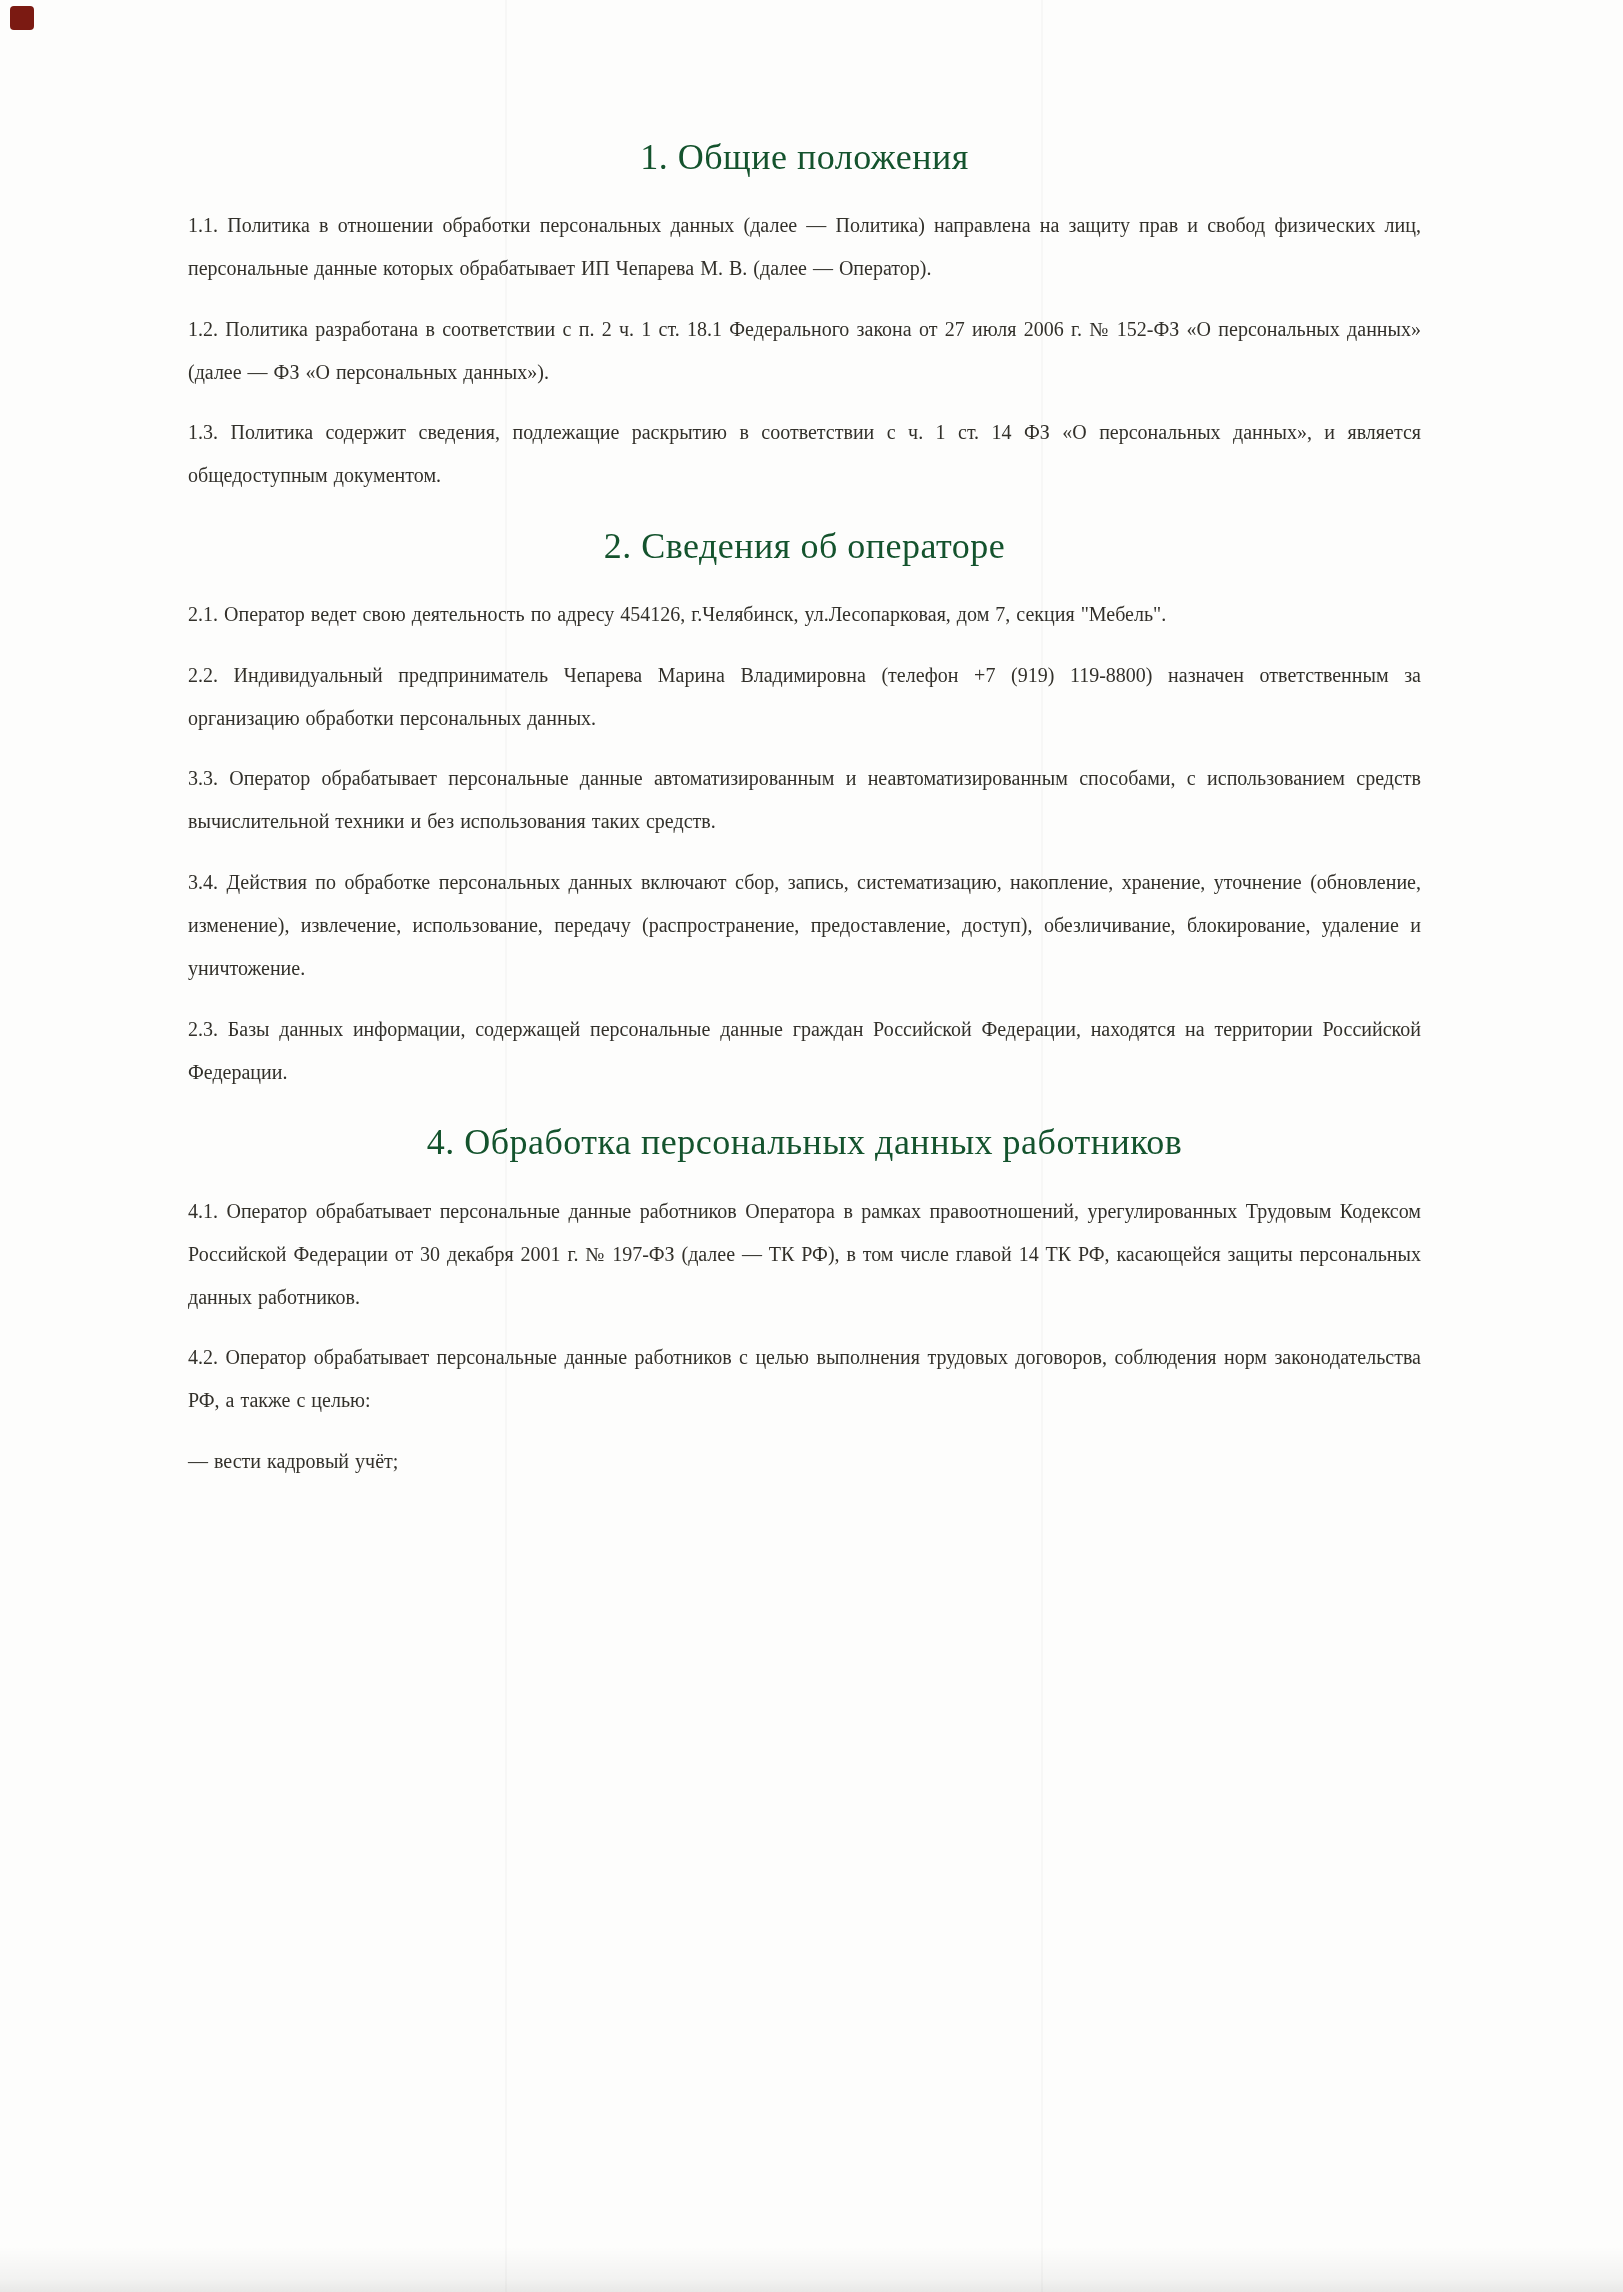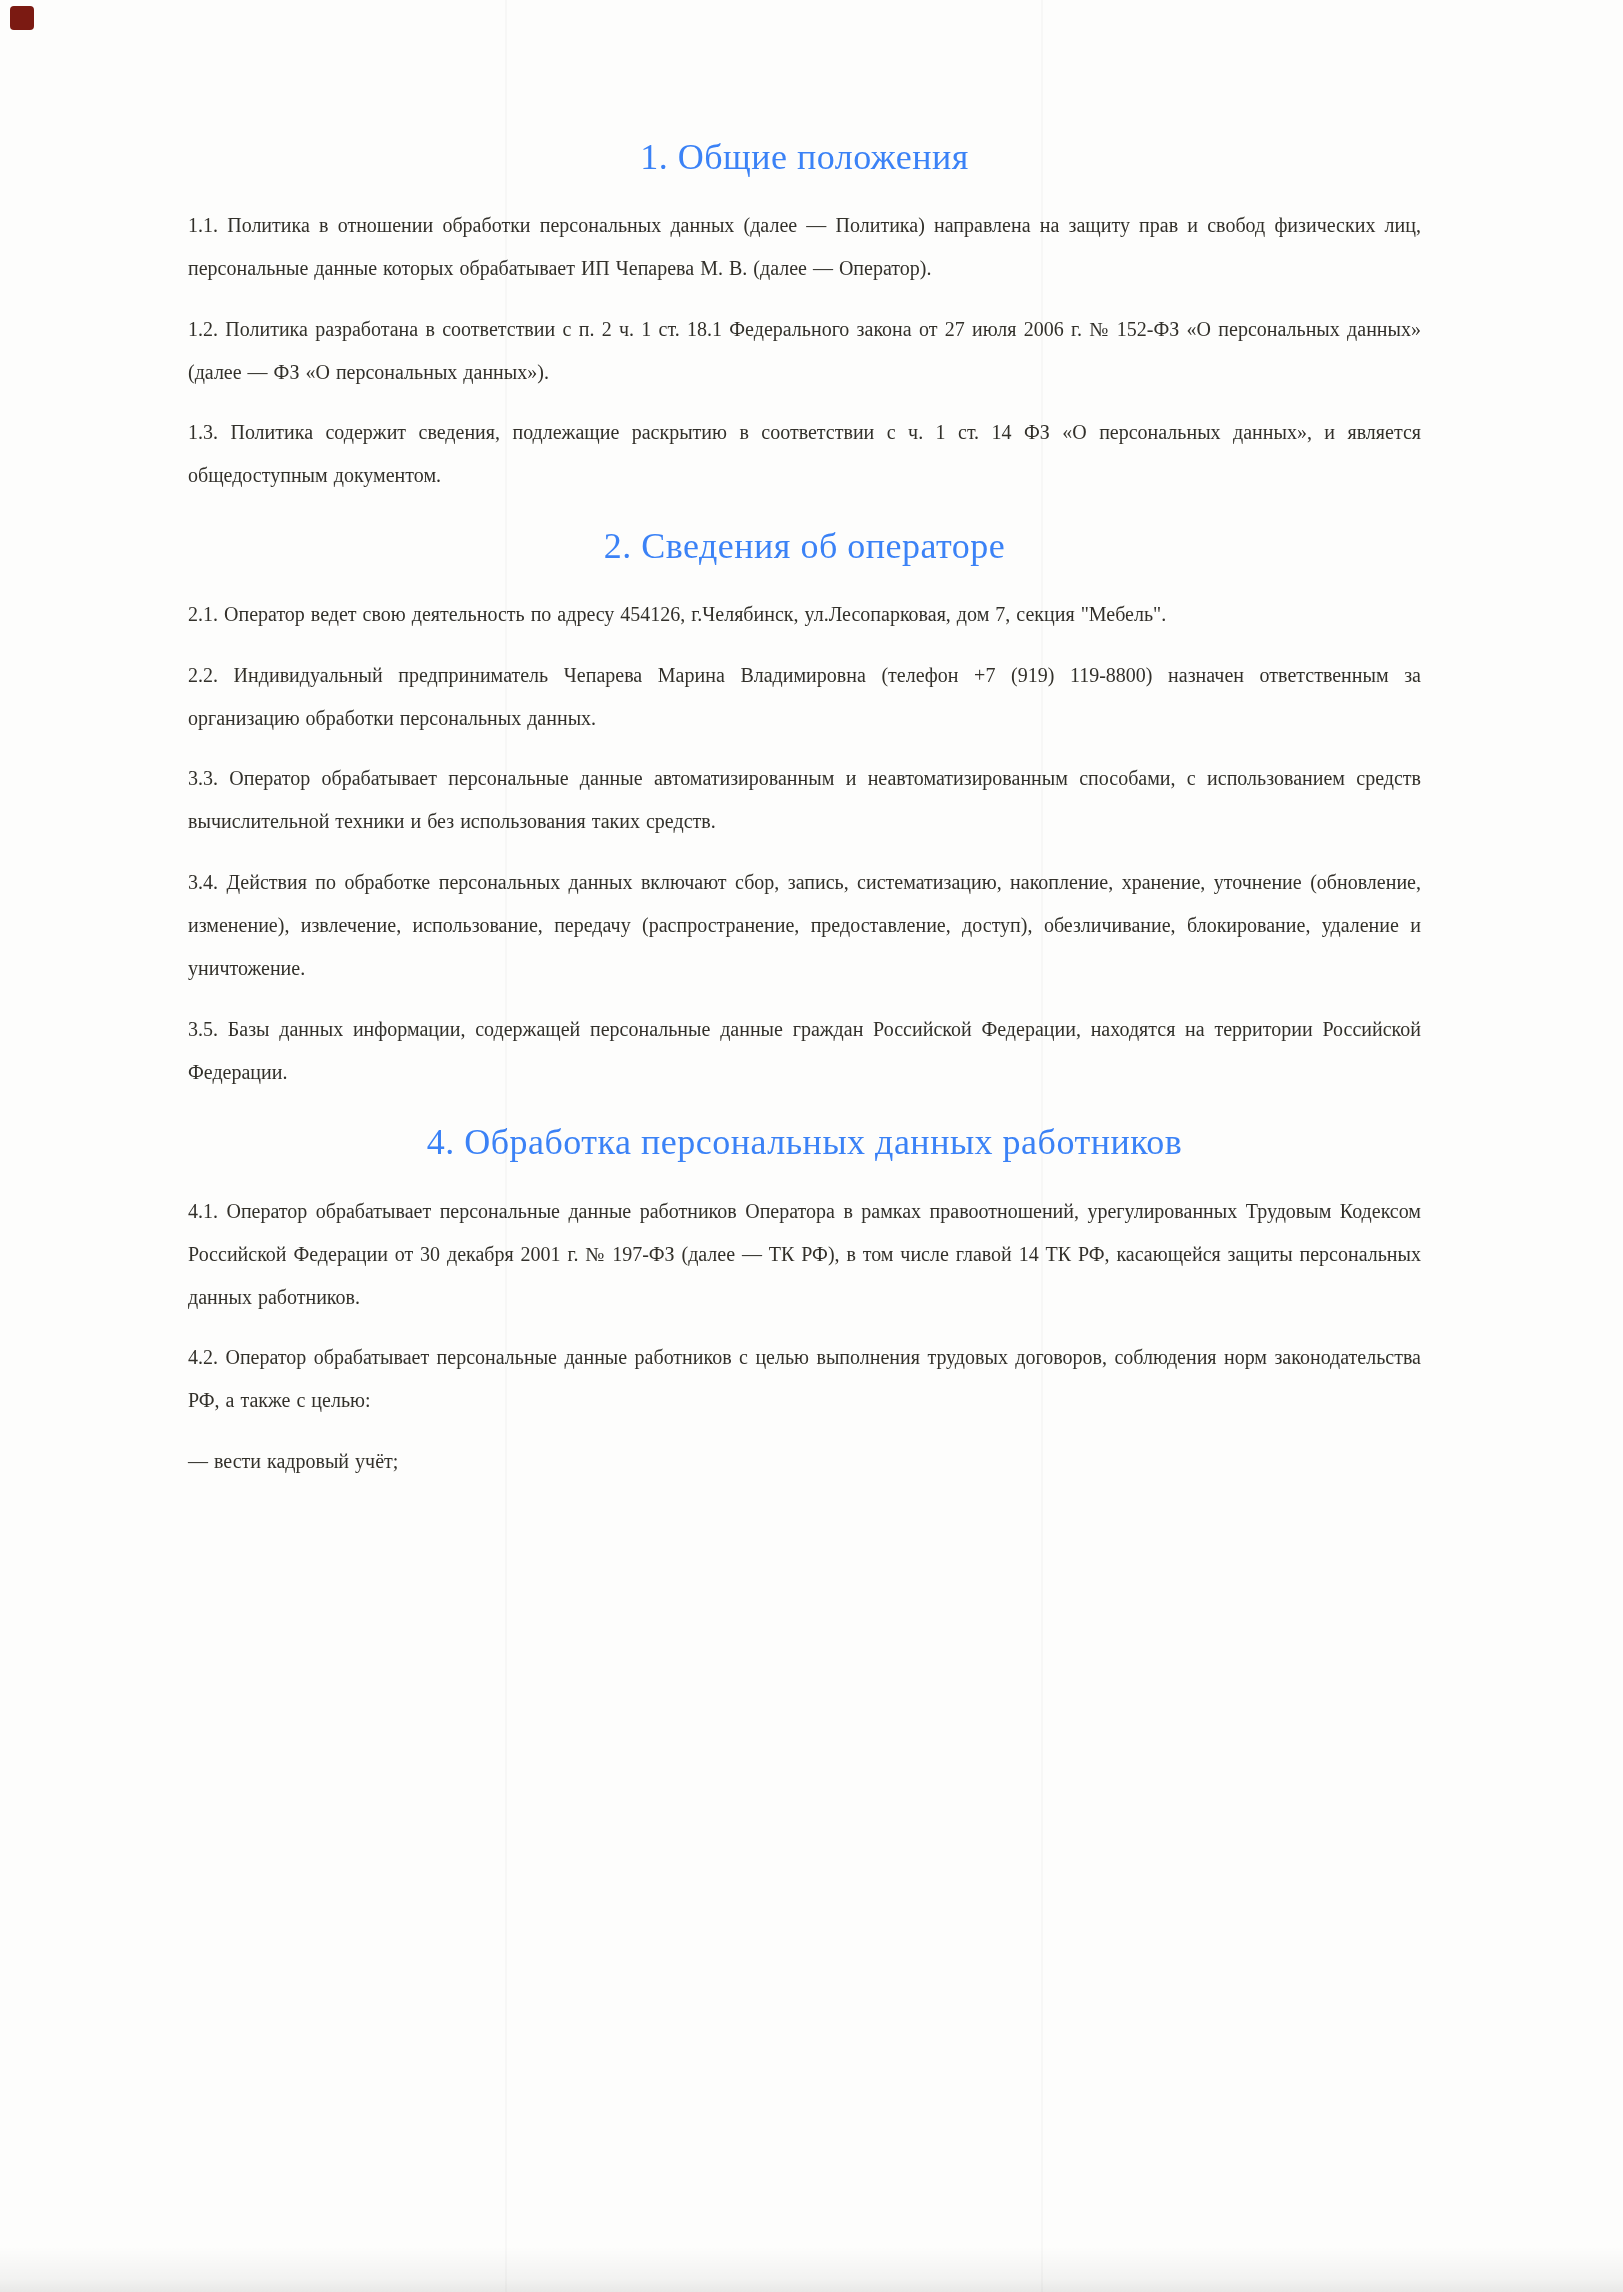--- a/index.html
+++ b/index.html
@@ -41,21 +41,21 @@
     left: 9.8px; top: 5.9px;
     width: 24.5px; height: 24.5px;
     border-radius: 3.9px;
     background: #7b1a12;
   }
   .section-heading {
     font-size: 36px;
     font-weight: 400;
     line-height: 47px;
     text-align: center;
-    color: #3b82f6;
+    color: #14532d;
     margin: 25.5px 0 23.5px 0;
     letter-spacing: 0.5px;
   }
   .section:first-of-type .section-heading { margin-top: 0; }
   .para {
     font-size: 20px;
     line-height: 43px;
     text-align: justify;
     text-justify: inter-word;
     margin: 0 0 17.6px 0;
@@ -80,21 +80,21 @@
 
   <div class="section">
     <h2 class="section-heading">2. Сведения об операторе</h2>
     <p class="para">2.1. Оператор ведет свою деятельность по адресу 454126, г.Челябинск, ул.Лесопарковая, дом 7, секция "Мебель".</p>
     <p class="para">2.2. Индивидуальный предприниматель Чепарева Марина Владимировна (телефон +7 (919) 119-8800) назначен ответственным за организацию обработки персональных данных.</p>
   </div>
 
   <div class="section">
     <p class="para">3.3. Оператор обрабатывает персональные данные автоматизированным и неавтоматизированным способами, с использованием средств вычислительной техники и без использования таких средств.</p>
     <p class="para">3.4. Действия по обработке персональных данных включают сбор, запись, систематизацию, накопление, хранение, уточнение (обновление, изменение), извлечение, использование, передачу (распространение, предоставление, доступ), обезличивание, блокирование, удаление и уничтожение.</p>
-    <p class="para">3.5. Базы данных информации, содержащей персональные данные граждан Российской Федерации, находятся на территории Российской Федерации.</p>
+    <p class="para">2.3. Базы данных информации, содержащей персональные данные граждан Российской Федерации, находятся на территории Российской Федерации.</p>
   </div>
 
   <div class="section">
     <h2 class="section-heading">4. Обработка персональных данных работников</h2>
     <p class="para">4.1. Оператор обрабатывает персональные данные работников Оператора в рамках правоотношений, урегулированных Трудовым Кодексом Российской Федерации от 30 декабря 2001 г. № 197-ФЗ (далее — ТК РФ), в том числе главой 14 ТК РФ, касающейся защиты персональных данных работников.</p>
     <p class="para">4.2. Оператор обрабатывает персональные данные работников с целью выполнения трудовых договоров, соблюдения норм законодательства РФ, а также с целью:</p>
     <p class="para">— вести кадровый учёт;</p>
   </div>
 
   <div class="bottom-shadow"></div>

